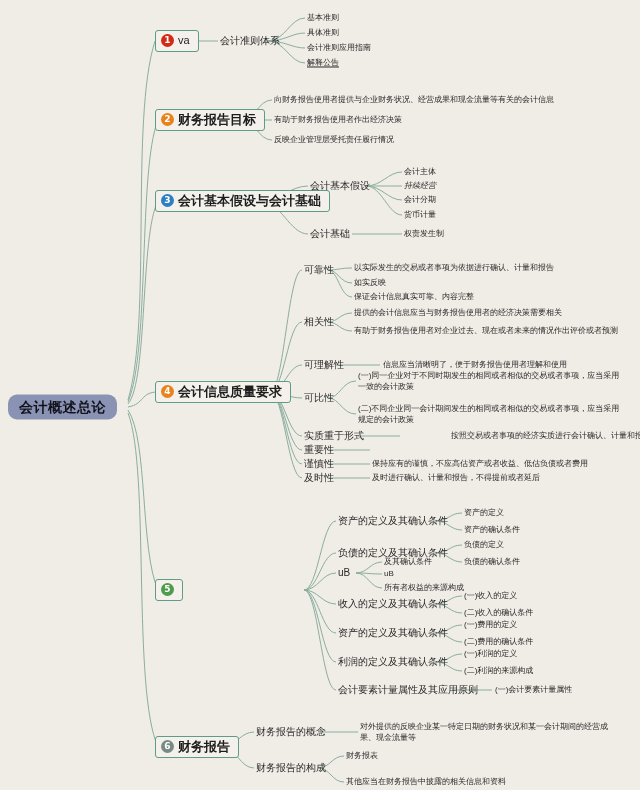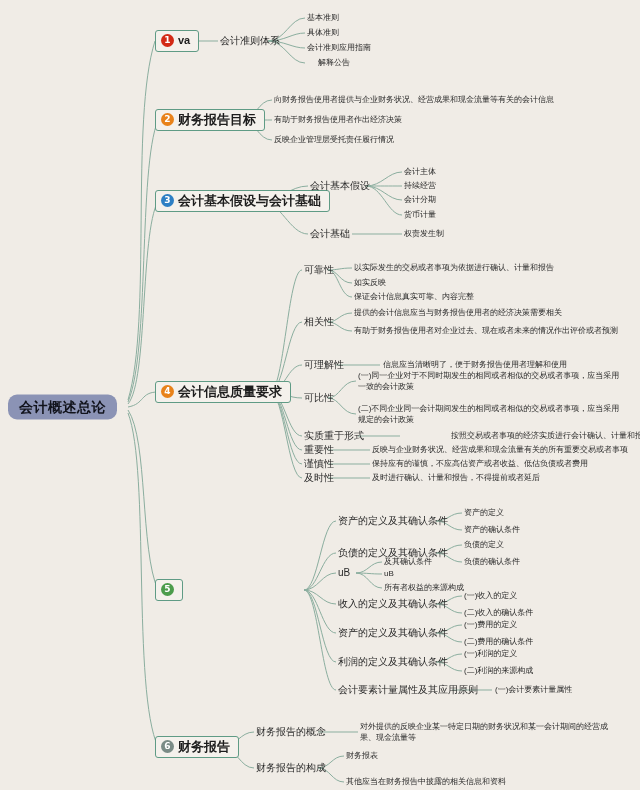--- a/index.html
+++ b/index.html
@@ -48,21 +48,21 @@
     color:#1d1d1d;
   }
   .l1 .badge{
     width:13px;height:13px;border-radius:50%;
     display:inline-flex;align-items:center;justify-content:center;
     color:#fff;font-size:9px;font-weight:bold;
     flex:0 0 auto;line-height:1;
     font-family:"DejaVu Sans",sans-serif;
   }
   .l1 .ltxt{display:inline-block;}
-  .l1.small .ltxt{font-size:11px;font-weight:bold;}
+  .l1.small .ltxt{font-size:11px;font-weight:normal;}
 
   
   .nd{
     position:absolute;
     transform:translateY(-50%);
     font-size:8px;
     line-height:1.38;
     color:#2a2a2a;
     white-space:nowrap;
   }
@@ -171,38 +171,38 @@
   <div class="root-node">会计概述总论</div>
 
   <div class="l1 small" style="left:155px;top:41px;">
     <span class="badge" style="background:#d32a16">1</span>
     <span class="ltxt">va</span>
   </div>
   <div class="nd l2" style="left:220px;top:41px;">会计准则体系</div>
   <div class="nd" style="left:307px;top:18px;">基本准则</div>
   <div class="nd" style="left:307px;top:33px;">具体准则</div>
   <div class="nd" style="left:307px;top:48px;">会计准则应用指南</div>
-  <div class="nd" style="left:318px;top:63px;">解释公告</div>
+  <div class="nd" style="left:307px;top:63px;text-decoration:underline;">解释公告</div>
 
   <div class="l1" style="left:155px;top:120px;">
     <span class="badge" style="background:#e8821a">2</span>
     <span class="ltxt">财务报告目标</span>
   </div>
   <div class="nd" style="left:274px;top:100px;">向财务报告使用者提供与企业财务状况、经营成果和现金流量等有关的会计信息</div>
   <div class="nd" style="left:274px;top:120px;">有助于财务报告使用者作出经济决策</div>
   <div class="nd" style="left:274px;top:140px;">反映企业管理层受托责任履行情况</div>
 
   <div class="l1" style="left:155px;top:201px;">
     <span class="badge" style="background:#2d7fc4">3</span>
     <span class="ltxt">会计基本假设与会计基础</span>
   </div>
   <div class="nd l2" style="left:310px;top:186px;">会计基本假设</div>
   <div class="nd l2" style="left:310px;top:234px;">会计基础</div>
   <div class="nd" style="left:404px;top:172px;">会计主体</div>
-  <div class="nd" style="left:404px;top:186px;">持续经营</div>
+  <div class="nd" style="left:404px;top:186px;font-style:italic;">持续经营</div>
   <div class="nd" style="left:404px;top:200px;">会计分期</div>
   <div class="nd" style="left:404px;top:215px;">货币计量</div>
   <div class="nd" style="left:404px;top:234px;">权责发生制</div>
 
   <div class="l1" style="left:155px;top:392px;">
     <span class="badge" style="background:#e8821a">4</span>
     <span class="ltxt">会计信息质量要求</span>
   </div>
 
   <div class="nd l2" style="left:304px;top:270px;">可靠性</div>
@@ -218,21 +218,20 @@
   <div class="nd" style="left:383px;top:365px;">信息应当清晰明了，便于财务报告使用者理解和使用</div>
 
   <div class="nd l2" style="left:304px;top:398px;">可比性</div>
   <div class="nd wrap" style="left:358px;top:381px;width:268px;">(一)同一企业对于不同时期发生的相同或者相似的交易或者事项，应当采用一致的会计政策</div>
   <div class="nd wrap" style="left:358px;top:414px;width:268px;">(二)不同企业同一会计期间发生的相同或者相似的交易或者事项，应当采用规定的会计政策</div>
 
   <div class="nd l2" style="left:304px;top:436px;">实质重于形式</div>
   <div class="nd" style="left:403px;top:436px;margin-left:48px;">按照交易或者事项的经济实质进行会计确认、计量和报告</div>
 
   <div class="nd l2" style="left:304px;top:450px;">重要性</div>
-  <div class="nd" style="left:372px;top:450px;">反映与企业财务状况、经营成果和现金流量有关的所有重要交易或者事项</div>
 
   <div class="nd l2" style="left:304px;top:464px;">谨慎性</div>
   <div class="nd" style="left:372px;top:464px;">保持应有的谨慎，不应高估资产或者收益、低估负债或者费用</div>
 
   <div class="nd l2" style="left:304px;top:478px;">及时性</div>
   <div class="nd" style="left:372px;top:478px;">及时进行确认、计量和报告，不得提前或者延后</div>
 
   <div class="l1" style="left:155px;top:590px;">
     <span class="badge" style="background:#4c9c4c">5</span>
   </div>

